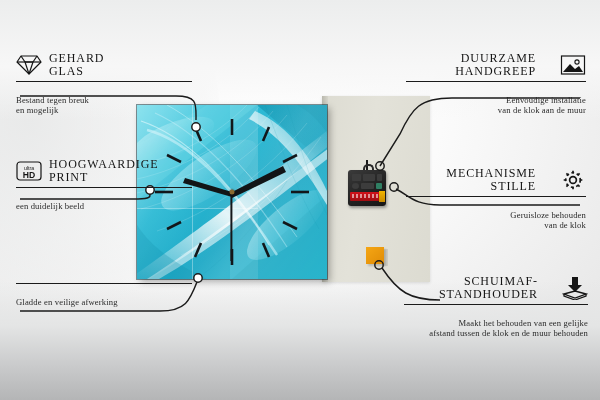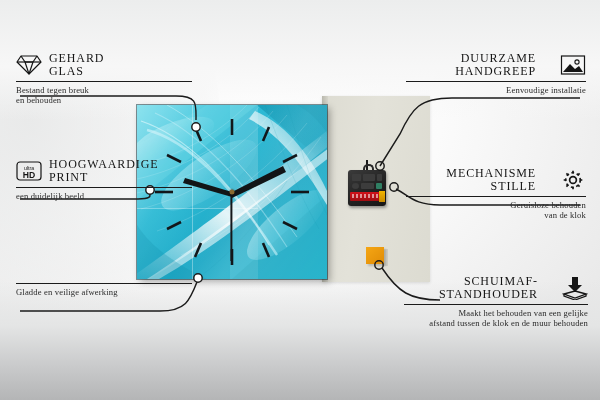--- a/index.html
+++ b/index.html
@@ -137,21 +137,21 @@
     color:#151515;
     text-transform:uppercase;
   }
   .callout.right .title { text-align:right; }
   .rule { height:1px; background:#1b1b1b; margin-top:3px; }
   .desc {
     font-family:"Liberation Serif", serif;
     font-size:8.6px;
     line-height:10.4px;
     color:#2a2a2a;
-    margin-top:3px;
+    margin-top:13px;
     letter-spacing:.15px;
   }
   .callout.right .desc { text-align:right; }
   .icon { flex:0 0 auto; display:block; }
 
   .c-gehard   { left:16px;  top:52px;  width:176px; }
   .c-print    { left:16px;  top:158px; width:176px; }
   .c-geslepen { left:16px;  top:280px; width:176px; }
   .c-handgreep{ left:406px; top:52px;  width:180px; }
   .c-stille   { left:406px; top:167px; width:180px; }
@@ -325,21 +325,21 @@
         </g>
       </svg>
       <div>
         <div class="title">GEHARD</div>
         <div class="title">GLAS</div>
       </div>
     </div>
     <div class="rule"></div>
     <div class="desc">
       <div>Bestand tegen breuk</div>
-      <div>en behouden</div>
+      <div>en mogelijk</div>
     </div>
   </div>
 
   <div class="callout left c-print">
     <div class="head">
       <svg class="icon" width="26" height="22" viewBox="0 0 26 22">
         <rect x="1" y="2" width="24" height="18" rx="3" fill="none" stroke="#151515" stroke-width="1.2"></rect>
         <text x="13" y="10" font-family="Liberation Sans, sans-serif" font-size="5.2" text-anchor="middle" fill="#151515">ultra</text>
         <text x="13" y="18" font-family="Liberation Sans, sans-serif" font-size="8.6" font-weight="bold" text-anchor="middle" fill="#151515">HD</text>
       </svg>
@@ -369,20 +369,21 @@
       </div>
       <svg class="icon" width="26" height="22" viewBox="0 0 26 22">
         <rect x="1.5" y="2" width="23" height="18" fill="none" stroke="#151515" stroke-width="1.2"></rect>
         <circle cx="17" cy="8" r="2.1" fill="none" stroke="#151515" stroke-width="1.1"></circle>
         <path d="M3,18 L10,10 L15,15 L19,12 L23,18 Z" fill="#151515"></path>
       </svg>
     </div>
     <div class="rule"></div>
     <div class="desc">
       <div>Eenvoudige installatie</div>
+      <div>van de klok aan de muur</div>
     </div>
   </div>
 
   <div class="callout right c-stille">
     <div class="head">
       <div>
         <div class="title">MECHANISME</div>
         <div class="title">STILLE</div>
       </div>
       <svg class="icon" width="26" height="22" viewBox="0 0 26 26">

